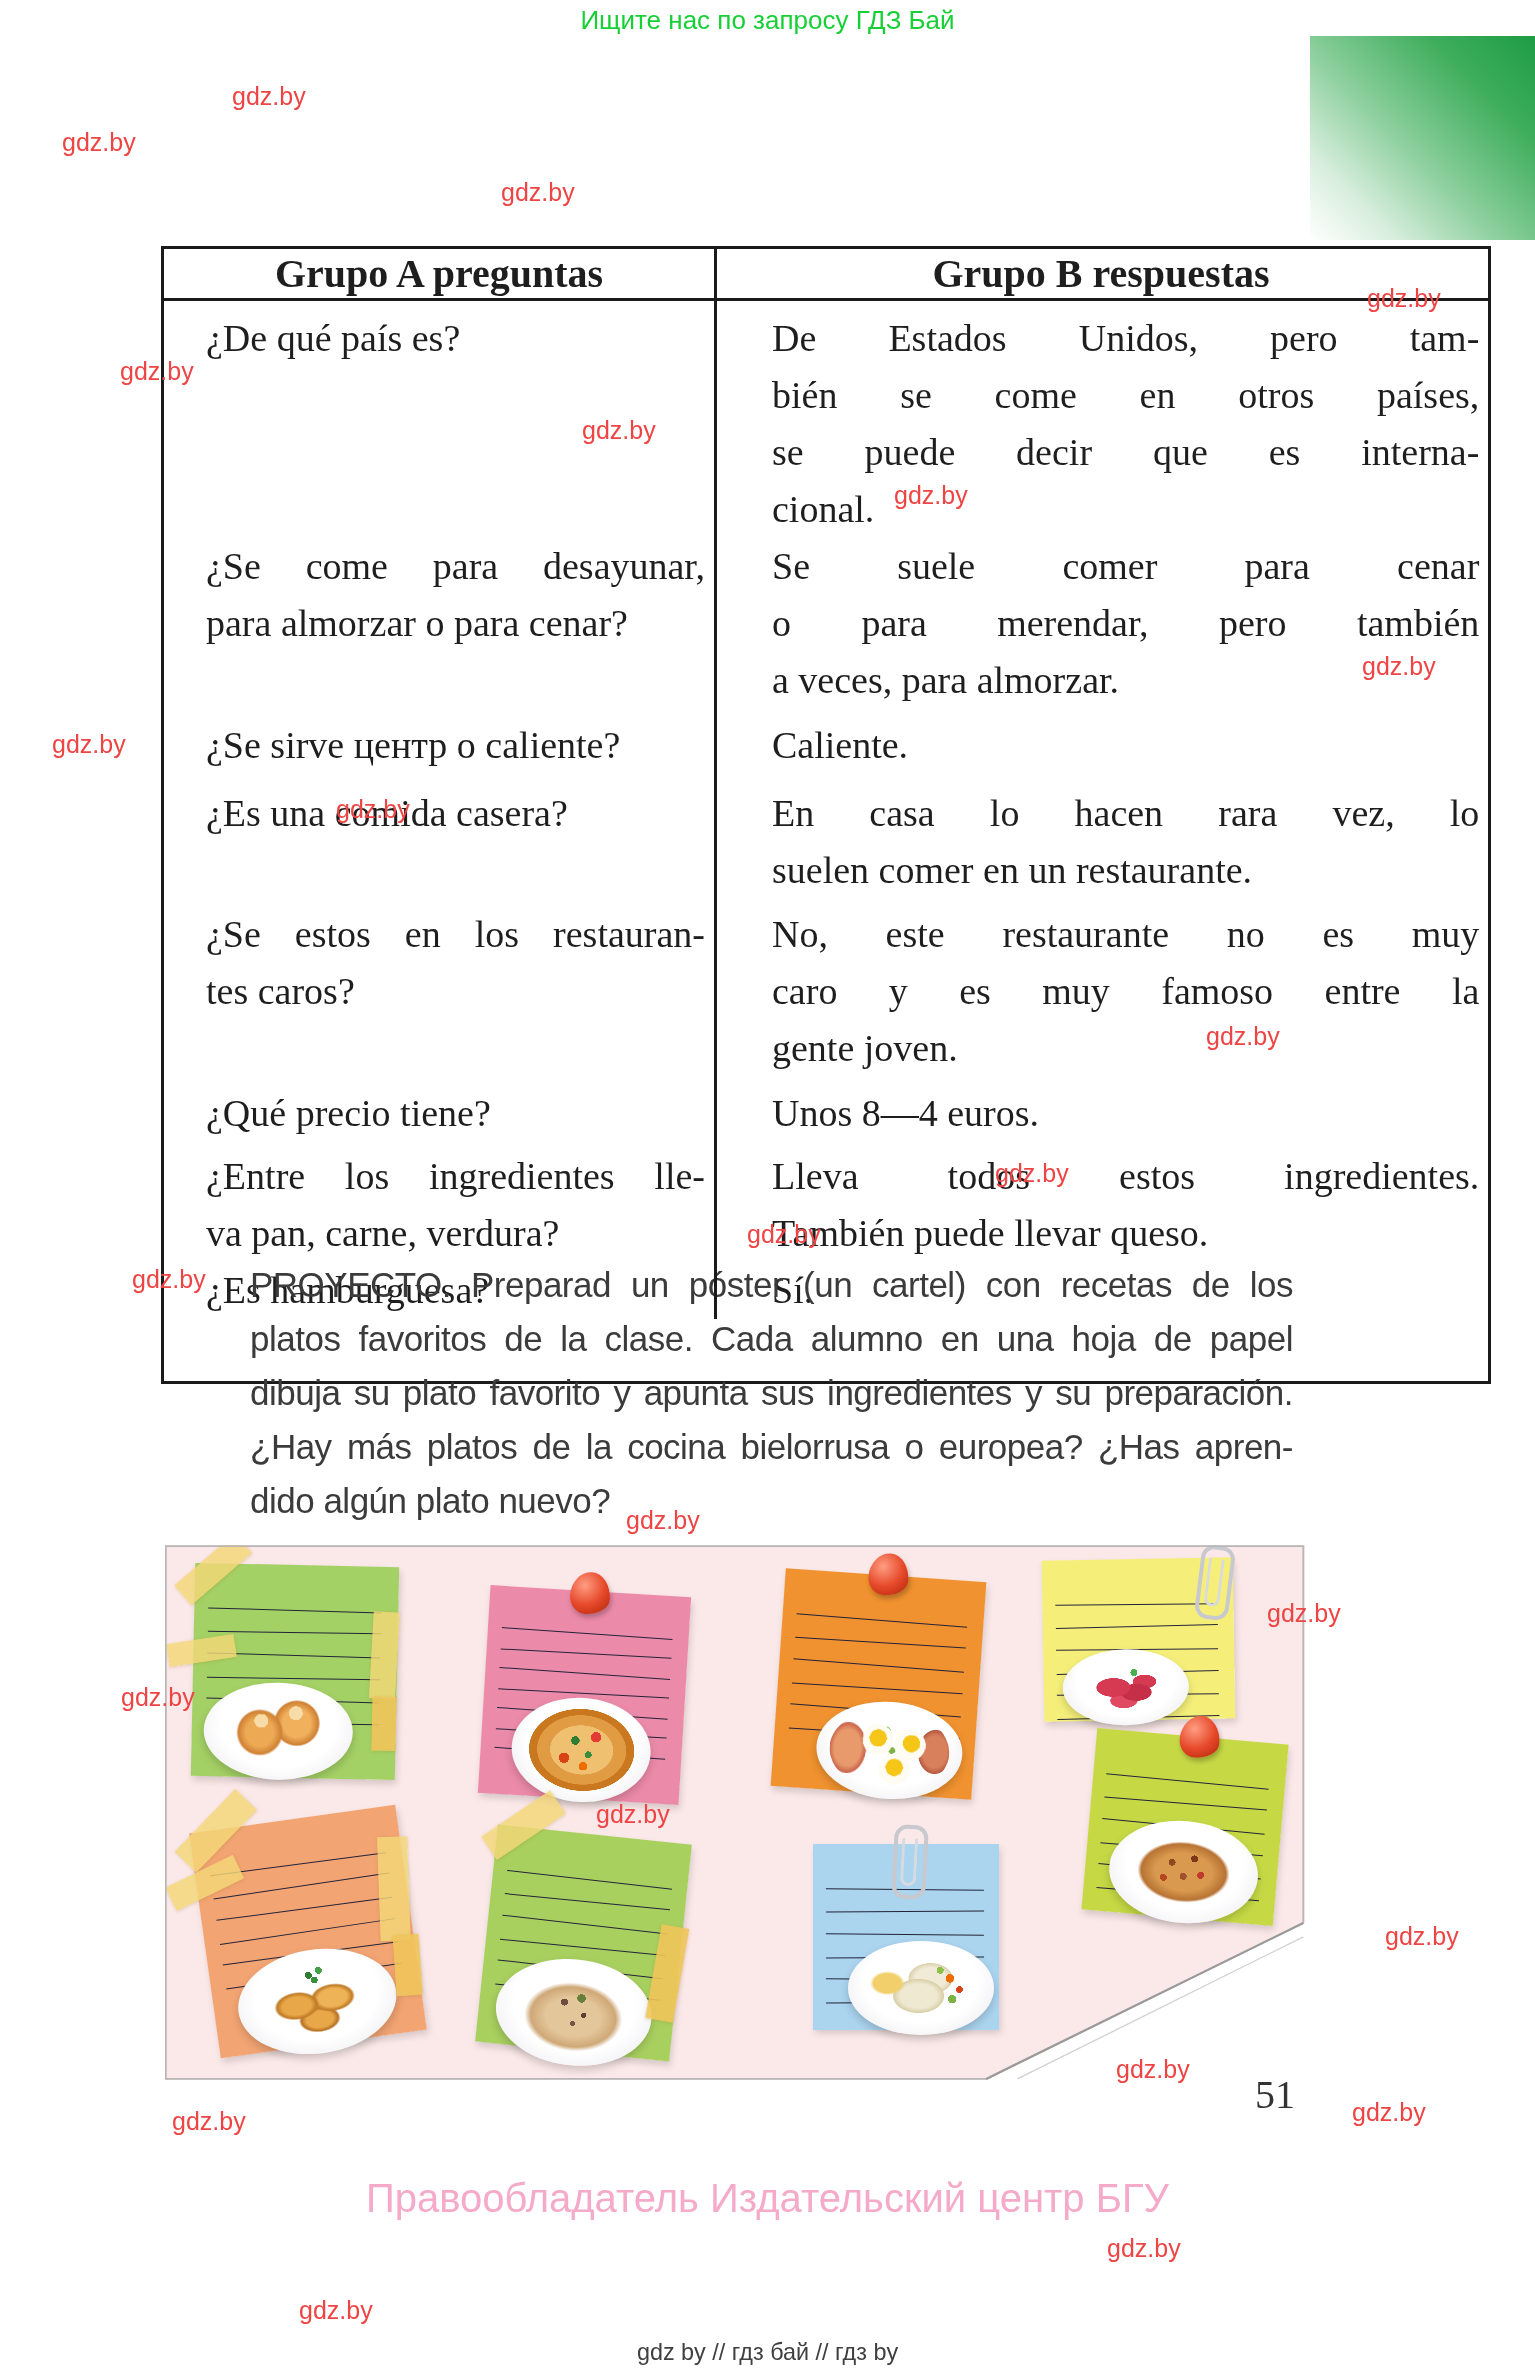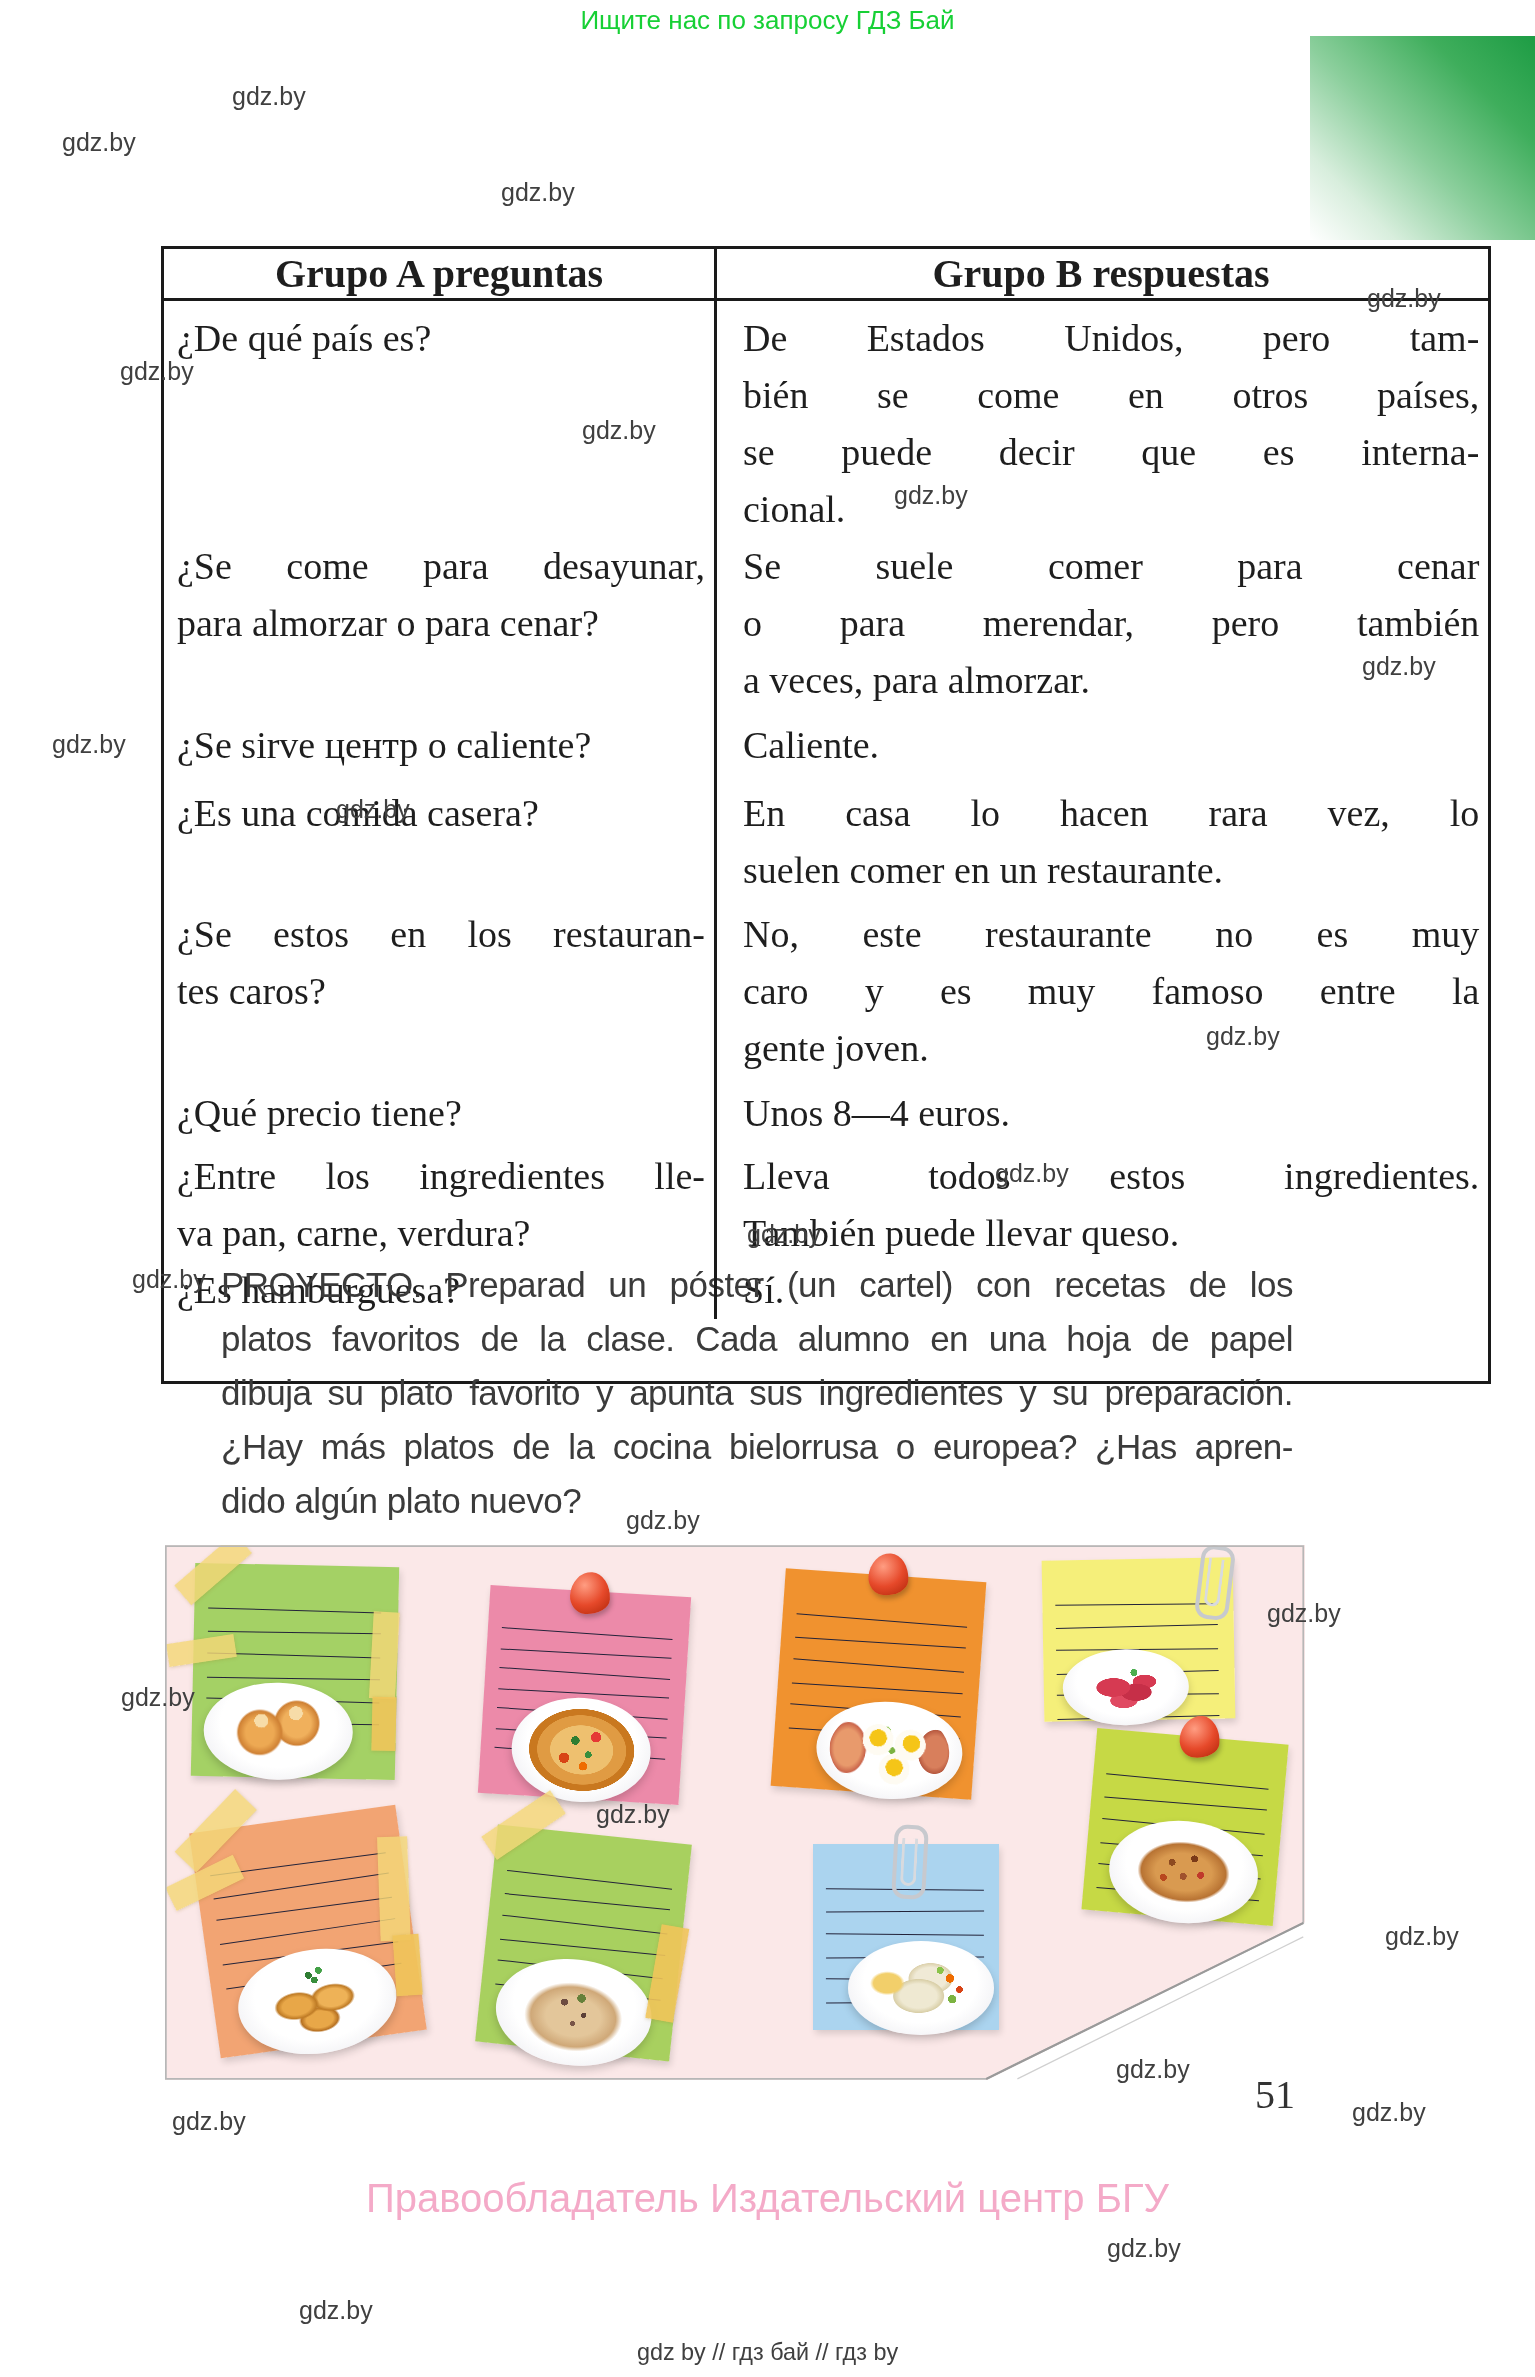--- a/index.html
+++ b/index.html
@@ -12,21 +12,21 @@
     position:absolute; left:0; top:5.2px; width:100%; text-align:center;
     font-size:26px; color:#17d035; letter-spacing:0;
   }
   
   .green-grad{
     position:absolute; left:1310px; top:36px; width:225px; height:204px;
     background:linear-gradient(225deg,#1d9c44 0%,#3fae5c 25%,#8ccf9d 55%,#d8eedd 80%,#ffffff 100%);
   }
   
   .wm{
-    position:absolute; font-size:25px; color:#404040; z-index:9;
+    position:absolute; font-size:25px; color:#ef4444; z-index:9;
     font-family:"Liberation Sans", sans-serif; white-space:nowrap;
   }
   
   .qa-table{
     position:absolute; left:161px; top:246px; width:1330px; height:1138px;
     border:3.5px solid #1a1a1a; box-sizing:border-box;
     font-family:"Liberation Serif", serif; color:#1e1e1e;
   }
   .qa-head{
     display:grid; grid-template-columns:550px 1fr; height:49px;
@@ -36,21 +36,21 @@
     font-weight:bold; font-size:40px; line-height:49px; text-align:center;
   }
   .qa-body{ position:relative; }
   .divider{
     position:absolute; left:550px; top:-52px; bottom:0; width:2.6px;
     background:#1a1a1a; z-index:1;
   }
   .trow{ display:grid; grid-template-columns:553px 1fr; }
   .qcell{ padding:0 12px 0 13px; }
   .acell{ padding:0 8.7px 0 26px; }
-  .tline{ font-size:38px; line-height:57px; text-align:left; }
+  .tline{ font-size:38px; line-height:57px; text-align:left;margin-left:29px; }
   .tline.just{ text-align:justify; text-align-last:justify; }
   .trow:nth-child(1){ padding-top:10.4px; }
   .trow:nth-child(2){ padding-top:8.7px; }
   .trow:nth-child(3){ padding-top:0; }
   .trow:nth-child(4){ padding-top:8.7px; }
   .trow:nth-child(5){ padding-top:10.4px; }
   .trow:nth-child(6){ padding-top:7px; }
   .trow:nth-child(7){ padding-top:8.7px; }
   .trow:nth-child(8){ padding-top:5.2px; }
   

